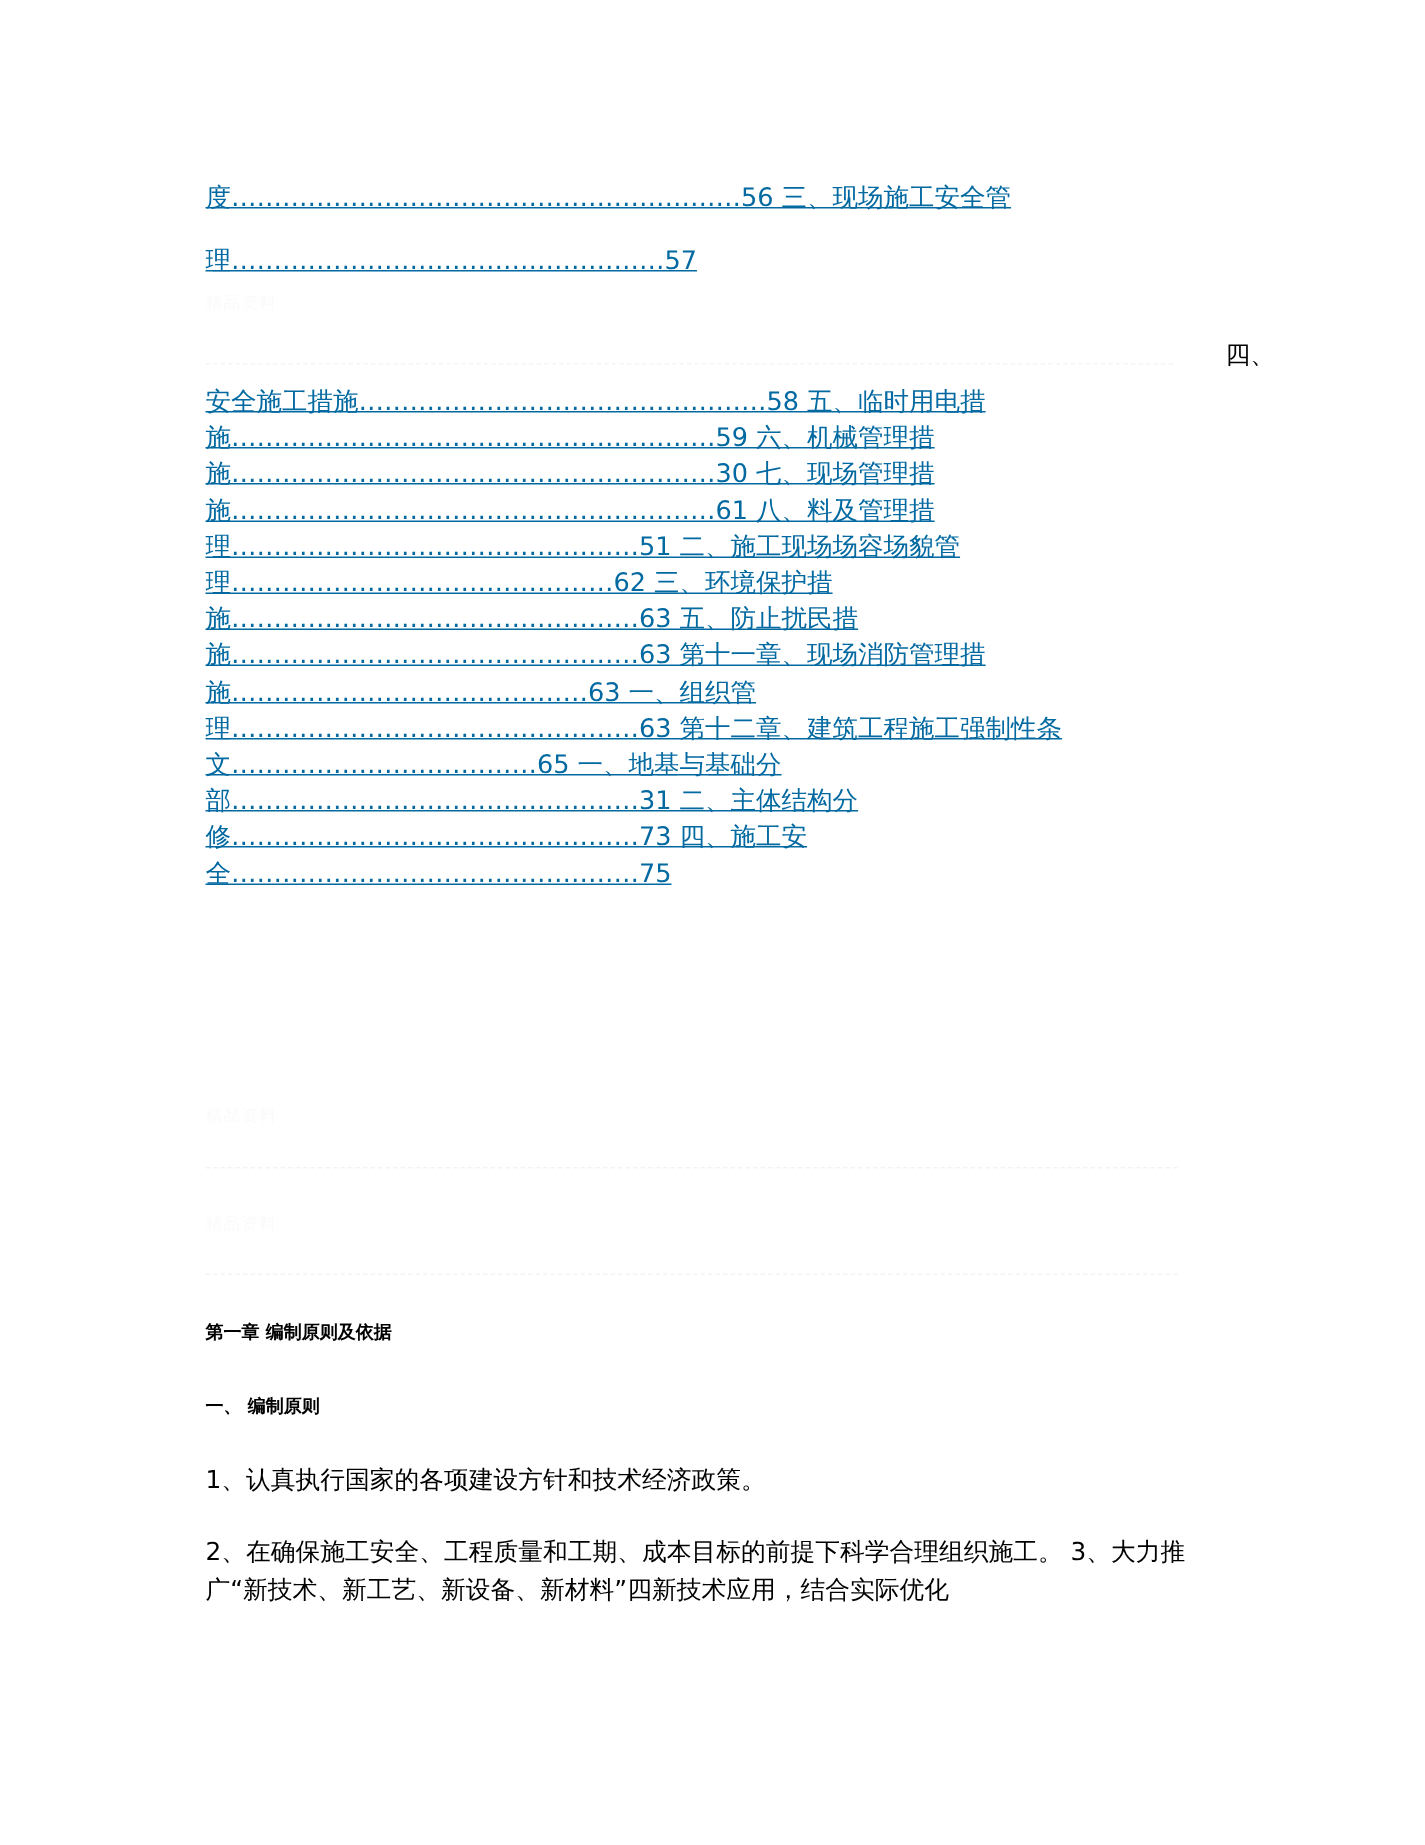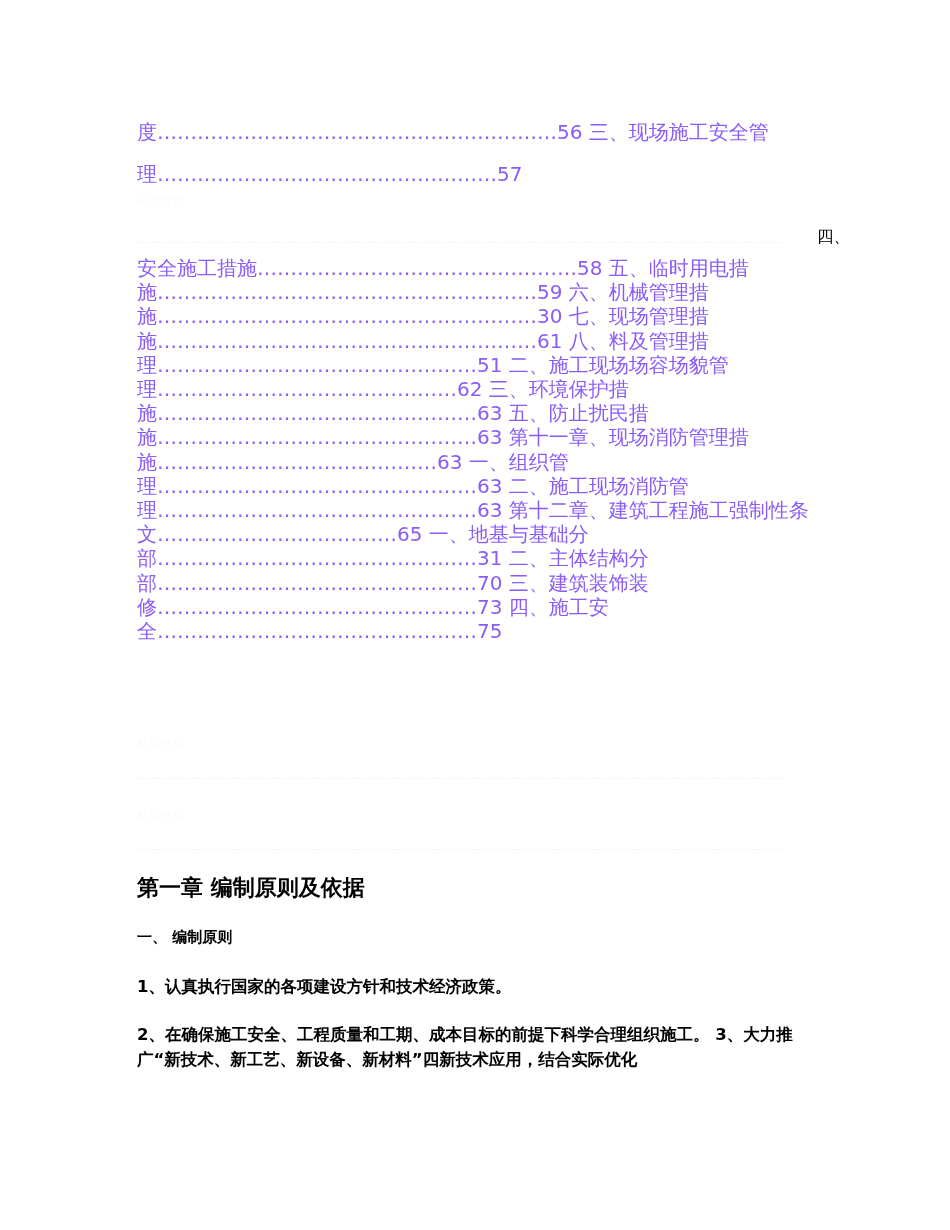--- a/index.html
+++ b/index.html
@@ -24,25 +24,26 @@
   }
 
   
   .toc-block {
     position: absolute;
     left: 137px;
     width: 700px;
   }
 
   .toc-line {
-    font-size: 20px;
+    font-size: 17px;
     line-height: 24.2px;
     white-space: pre;
     letter-spacing: 0px;
-    color: #8b5cf6;
+    color: #0369a1;
+    text-decoration: underline;
   }
 
   
   #toc-top { top: 111px; }
   #toc-top .toc-line { line-height: 42px; }
 
   
   .right-orphan {
     position: absolute;
     left: 137px;
@@ -77,37 +78,37 @@
   }
 
   
   .content {
     position: absolute;
     left: 137px;
     width: 700px;
     top: 876px;
   }
   .content .h1 {
-    font-size: 22px;
+    font-size: 12px;
     line-height: 24px;
     font-weight: 700;
     margin: 0 0 25px 0;
     white-space: pre;
   }
   .content .h2 {
-    font-size: 15px;
+    font-size: 12px;
     line-height: 24px;
     font-weight: 700;
     margin: 0 0 25px 0;
     white-space: pre;
   }
   .content .para {
     font-size: 16.5px;
     line-height: 25.5px;
-    font-weight: 700;
+    font-weight: 400;
     margin: 0 0 22px 0;
   }
   .content .para.wide { width: 690px; }
 </style>
 </head>
 <body>
 
 <div class="page">
 
   <div class="watermark" style="left:137px; top:195px;">精品资料</div>
@@ -128,25 +129,23 @@
   <div class="toc-block" id="toc-main">
     <div class="toc-line">安全施工措施…………………………………………58 五、临时用电措</div>
     <div class="toc-line">施…………………………………………………59 六、机械管理措</div>
     <div class="toc-line">施…………………………………………………30 七、现场管理措</div>
     <div class="toc-line">施…………………………………………………61 八、料及管理措</div>
     <div class="toc-line">理…………………………………………51 二、施工现场场容场貌管</div>
     <div class="toc-line">理………………………………………62 三、环境保护措</div>
     <div class="toc-line">施…………………………………………63 五、防止扰民措</div>
     <div class="toc-line">施…………………………………………63 第十一章、现场消防管理措</div>
     <div class="toc-line">施……………………………………63 一、组织管</div>
-    <div class="toc-line">理…………………………………………63 二、施工现场消防管</div>
     <div class="toc-line">理…………………………………………63 第十二章、建筑工程施工强制性条</div>
     <div class="toc-line">文………………………………65 一、地基与基础分</div>
     <div class="toc-line">部…………………………………………31 二、主体结构分</div>
-    <div class="toc-line">部…………………………………………70 三、建筑装饰装</div>
     <div class="toc-line">修…………………………………………73 四、施工安</div>
     <div class="toc-line">全…………………………………………75</div>
   </div>
 
   <div class="content">
     <div class="h1">第一章 编制原则及依据</div>
     <div class="h2">一、 编制原则</div>
     <div class="para">1、认真执行国家的各项建设方针和技术经济政策。</div>
     <div class="para wide">2、在确保施工安全、工程质量和工期、成本目标的前提下科学合理组织施工。 3、大力推广“新技术、新工艺、新设备、新材料”四新技术应用，结合实际优化</div>
   </div>

